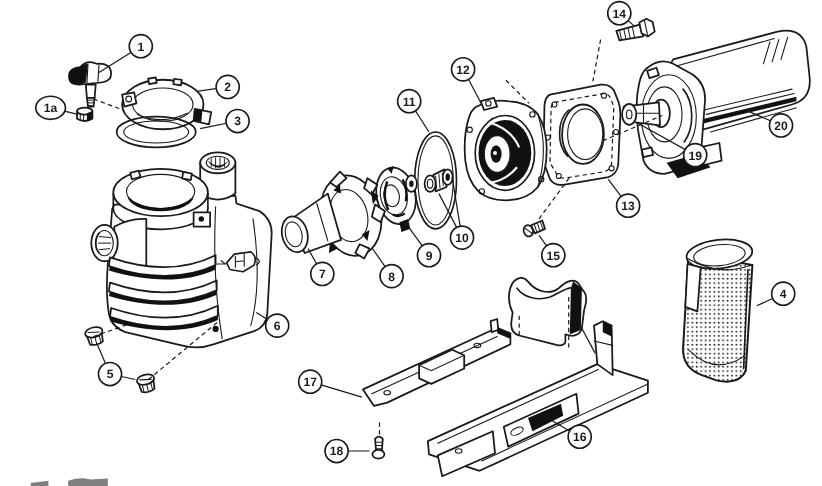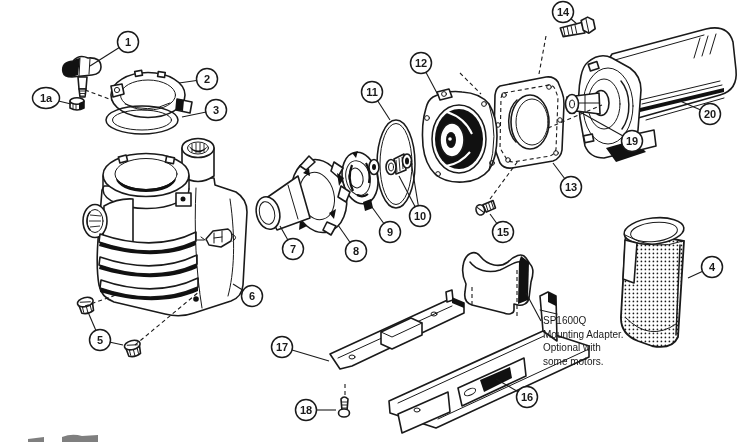--- a/index.html
+++ b/index.html
@@ -419,19 +419,13 @@
           <text x="632" y="145" class="co-t">19</text>
         </g>
         <g>
           <line x1="710" y1="114" x2="680" y2="101" class="ld"></line>
           <ellipse cx="710" cy="114" rx="10.5" ry="10.5" class="co-c"></ellipse>
           <text x="710" y="118" class="co-t">20</text>
         </g>
       </g>
 </svg>
 
-<div class="annotation">
-  <div>SP1600Q</div>
-  <div>Mounting Adapter.</div>
-  <div>Optional with</div>
-  <div>some motors.</div>
 </div>
-</div>
 
 </body></html>

